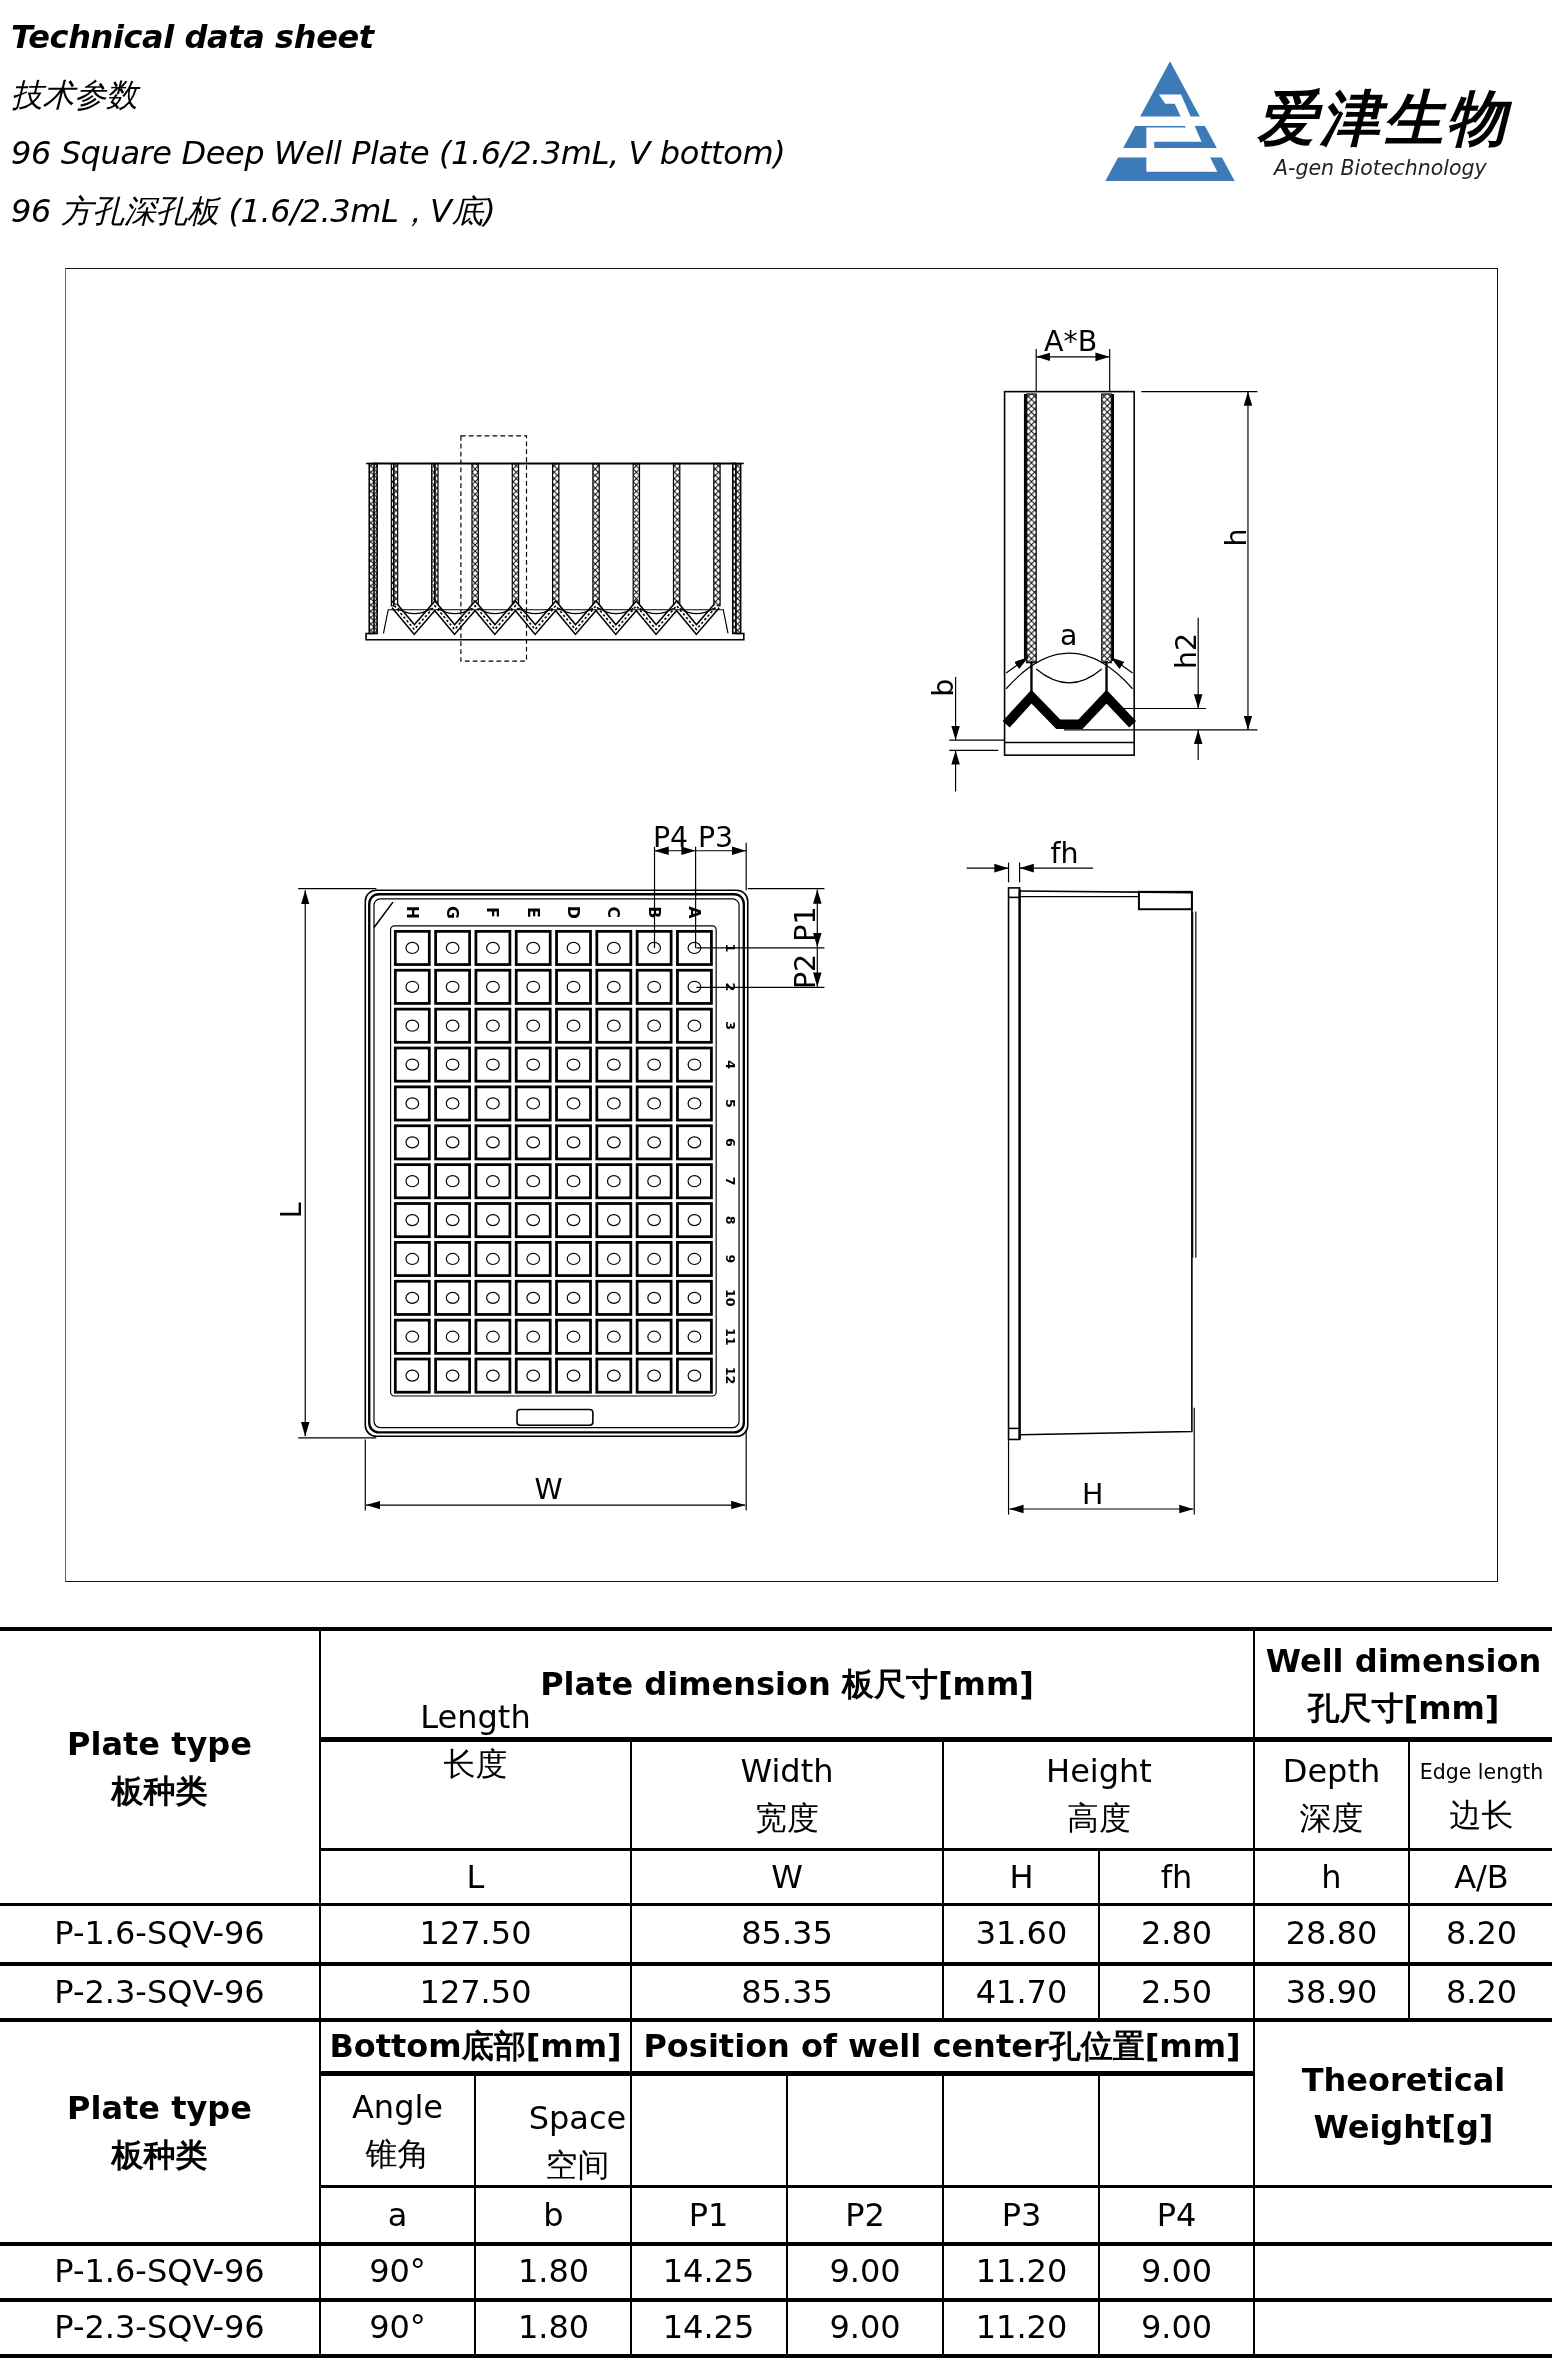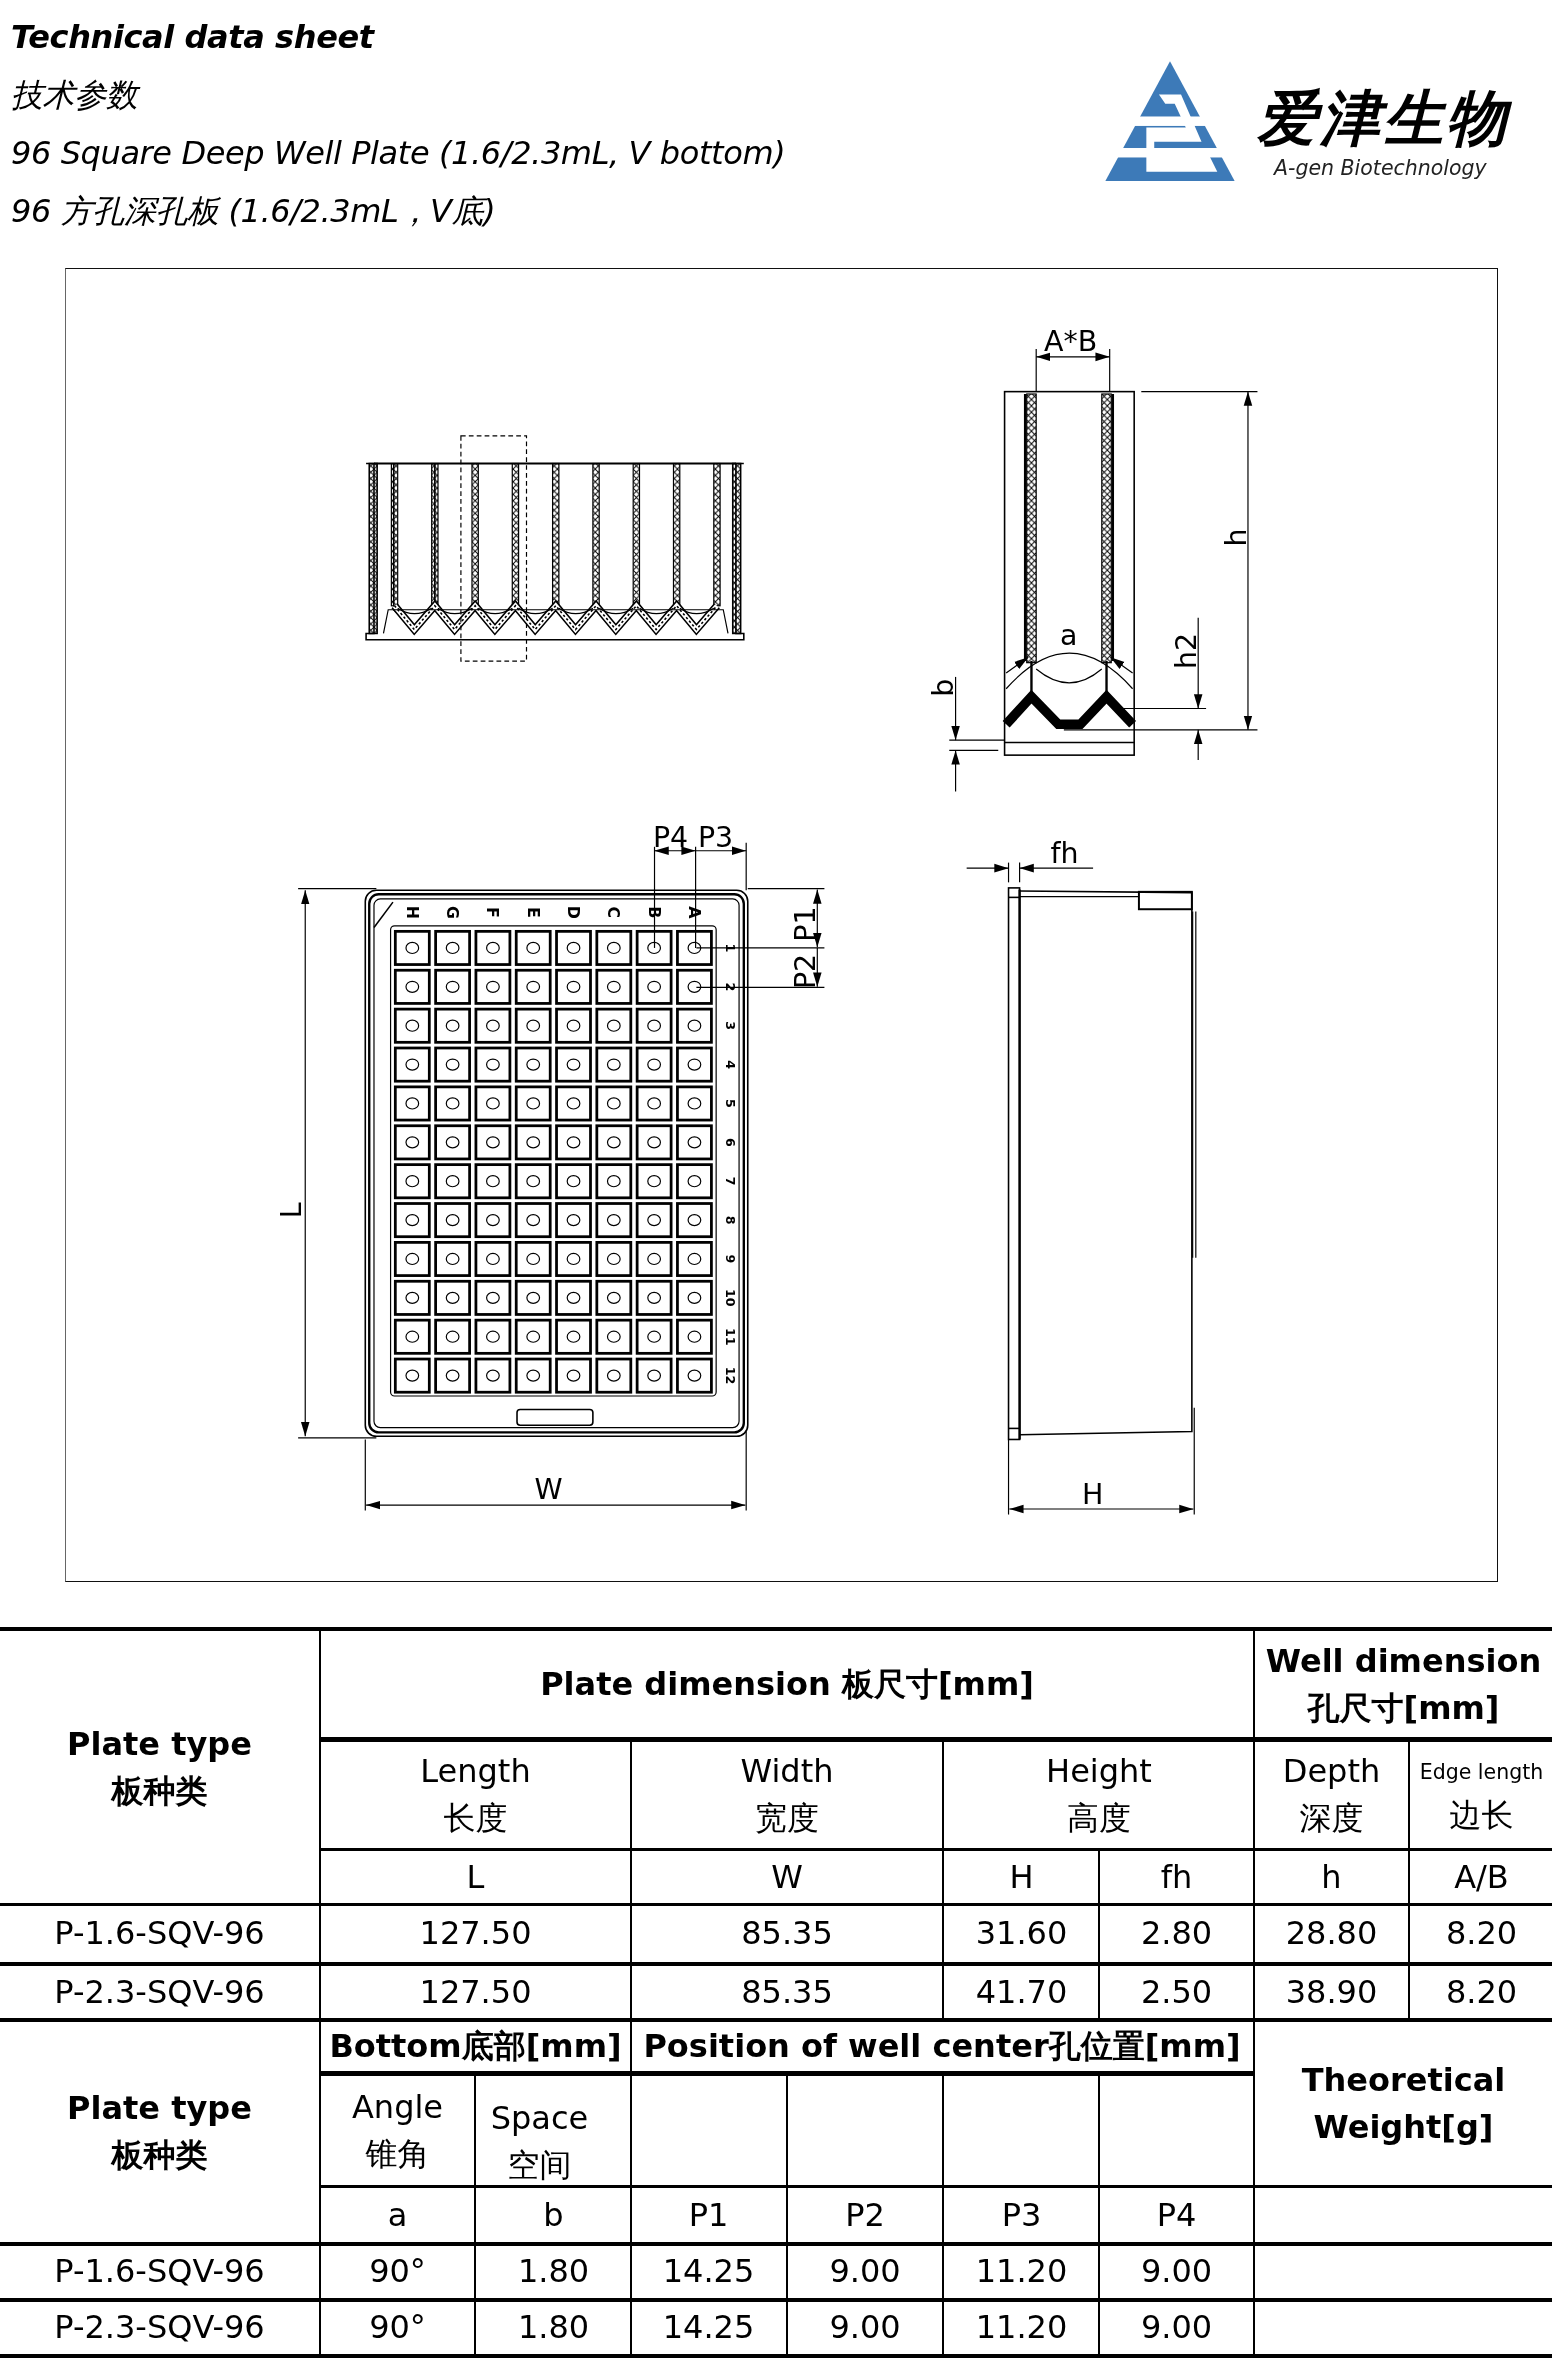--- a/index.html
+++ b/index.html
@@ -457,21 +457,21 @@
     <span>板种类</span>
   </div>
   <div class="cell b" style="left:321px;top:1631px;width:932px;height:107px">
     <span>Plate dimension 板尺寸[mm]</span>
   </div>
   <div class="cell b" style="left:1255px;top:1631px;width:297px;height:107px">
     <span>Well dimension</span>
     <span>孔尺寸[mm]</span>
   </div>
 
-  <div class="cell" style="left:321px;top:1742px;width:309px;height:106px">
+  <div class="cell" style="left:321px;top:1688px;width:309px;height:106px">
     <span>Length</span>
       <span>长度</span>
   </div>
   <div class="cell" style="left:632px;top:1742px;width:310px;height:106px">
     <span>Width</span>
       <span>宽度</span>
   </div>
   <div class="cell" style="left:945px;top:1742px;width:308px;height:106px">
     <span>Height</span>
       <span>高度</span>
@@ -516,21 +516,21 @@
   <div class="cell b" style="left:321px;top:2022px;width:309px;height:49px">Bottom底部[mm]</div>
   <div class="cell b" style="left:1255px;top:2022px;width:297px;height:163px">
     <span>Theoretical</span>
     <span>Weight[g]</span>
   </div>
 
   <div class="cell" style="left:321px;top:2076px;width:153px;height:109px">
     <span>Angle</span>
       <span>锥角</span>
   </div>
-  <div class="cell" style="left:463px;top:2076px;width:153px;height:131px">
+  <div class="cell" style="left:501px;top:2076px;width:153px;height:131px">
     <span>Space</span>
       <span>空间</span>
   </div>
 
   <div class="cell" style="left:321px;top:2188px;width:153px;height:54px">a</div>
   <div class="cell" style="left:477px;top:2188px;width:153px;height:54px">b</div>
   <div class="cell" style="left:632px;top:2188px;width:153px;height:54px">P1</div>
   <div class="cell" style="left:788px;top:2188px;width:154px;height:54px">P2</div>
   <div class="cell" style="left:945px;top:2188px;width:153px;height:54px">P3</div>
   <div class="cell" style="left:1100px;top:2188px;width:153px;height:54px">P4</div>

